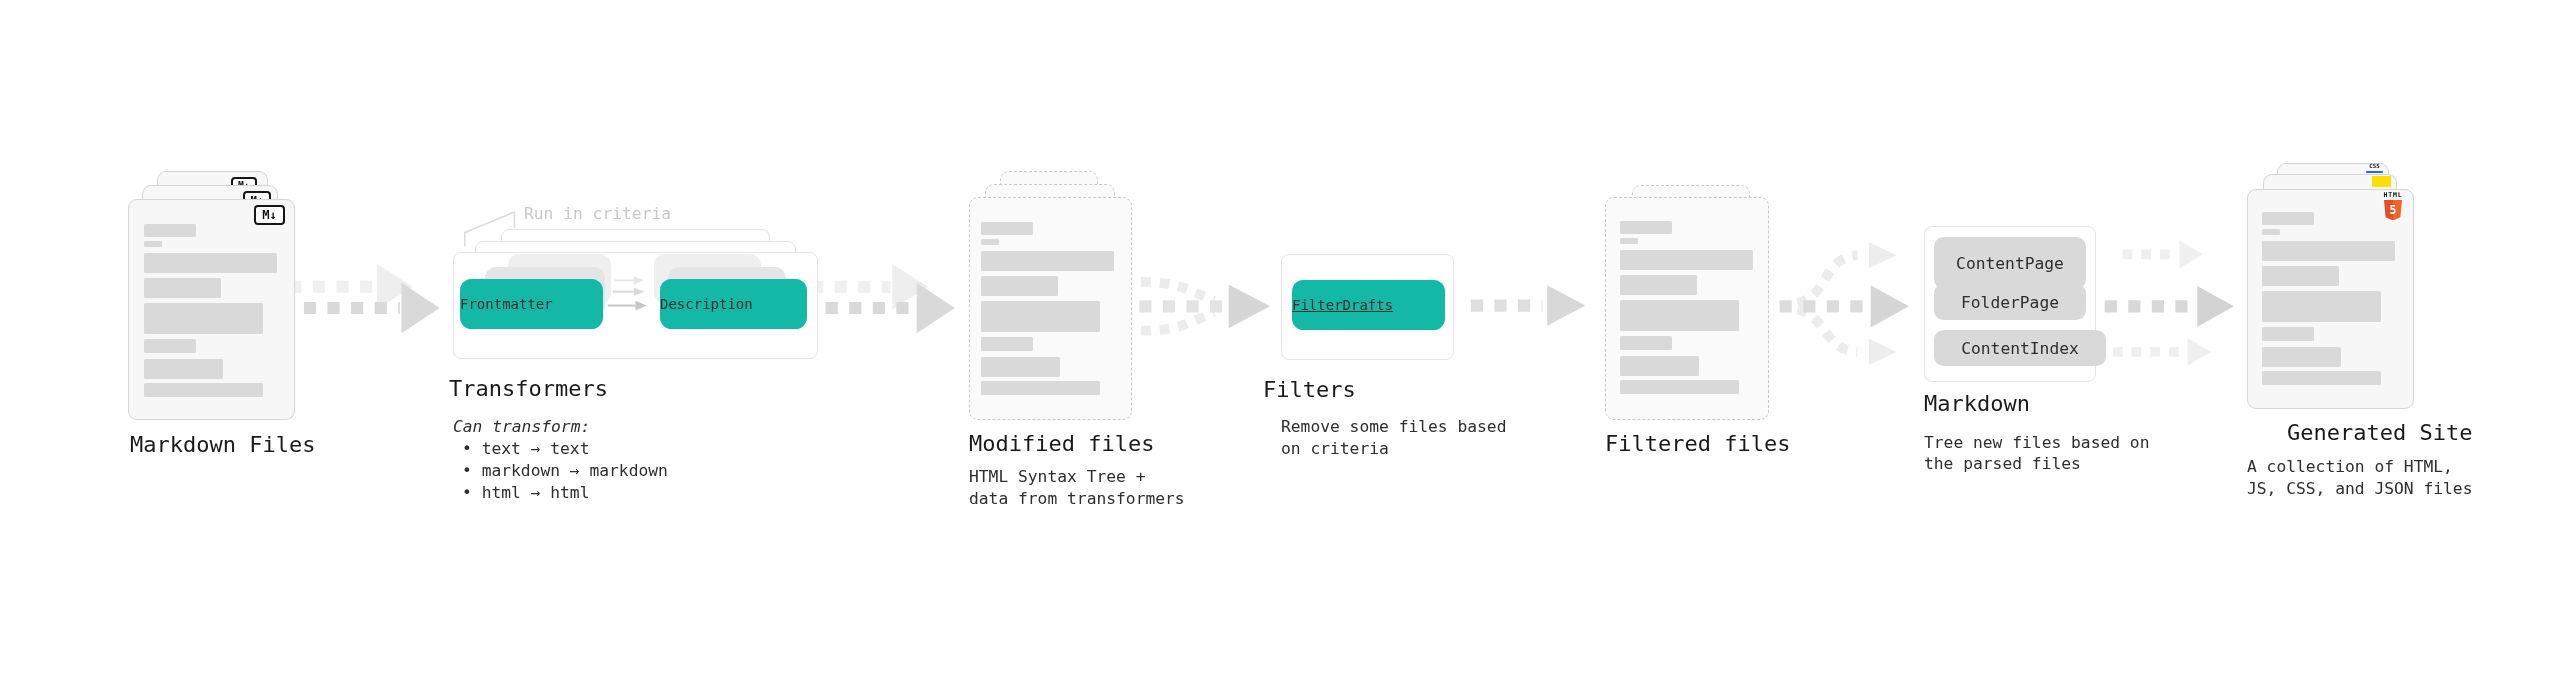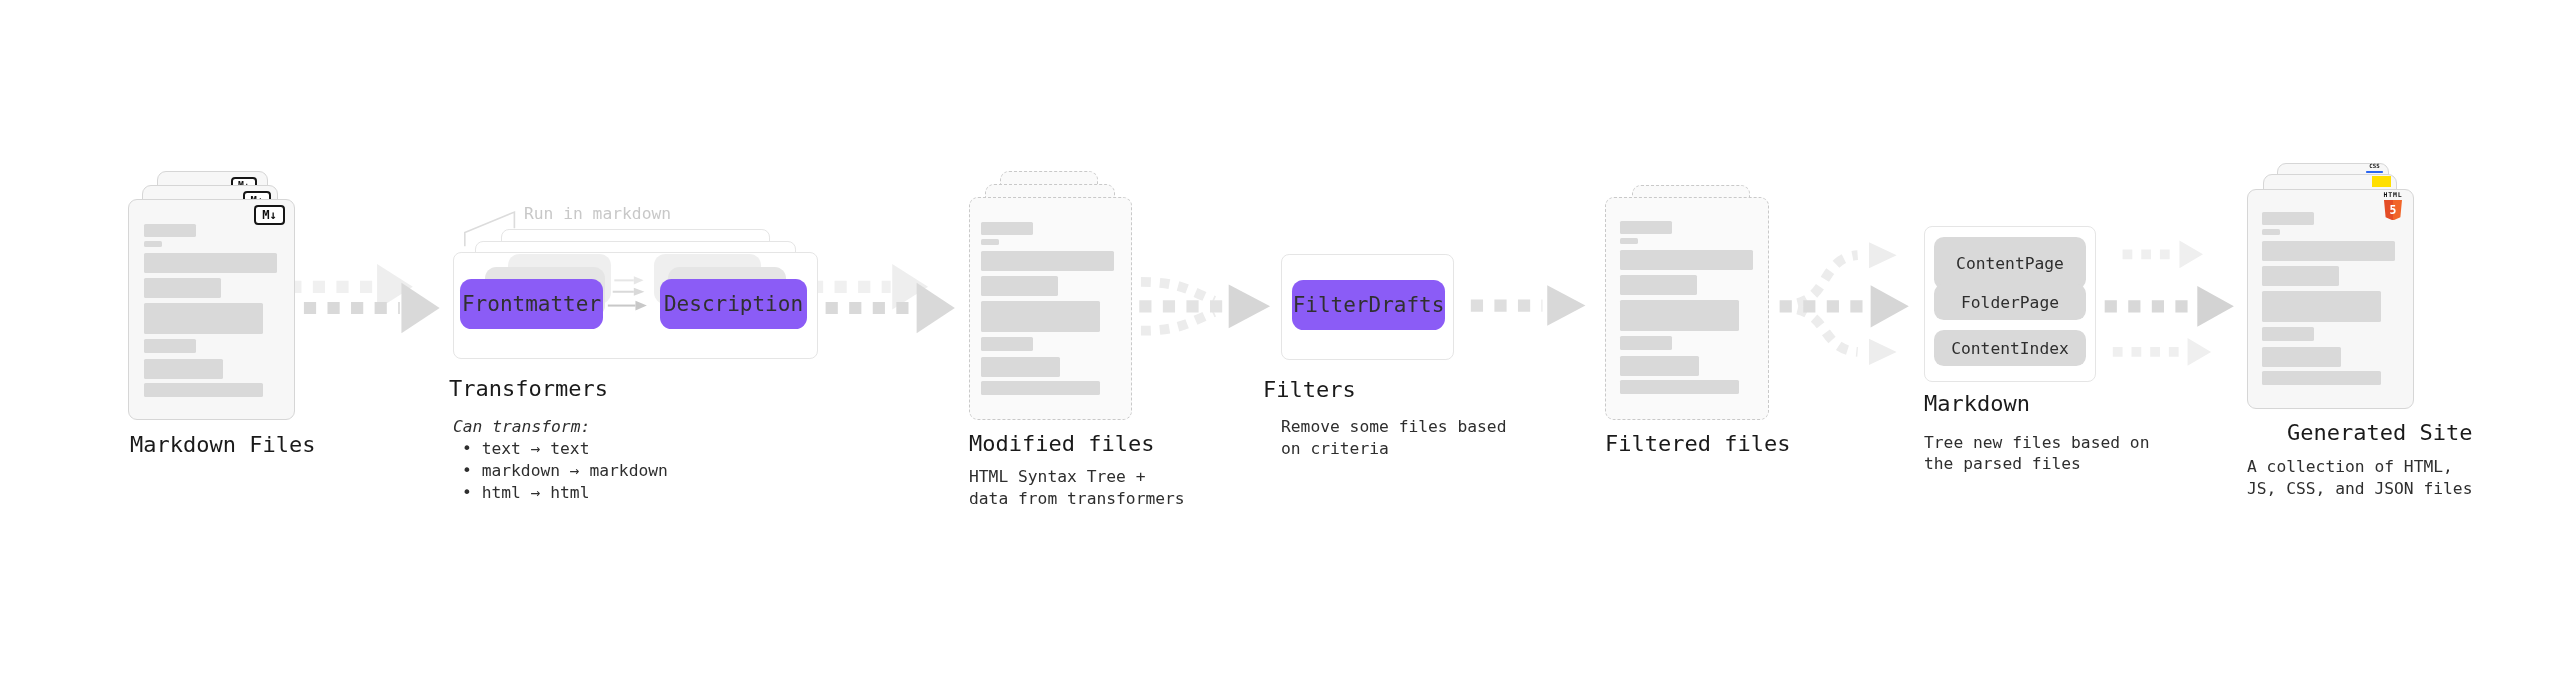--- a/index.html
+++ b/index.html
@@ -6,22 +6,22 @@
   .canvas{position:relative;width:2576px;height:681px;background:#ffffff;overflow:hidden;
           font-family:"DejaVu Sans Mono","Liberation Mono",monospace;}
   svg{position:absolute;left:0;top:0;}
   .abs{position:absolute;box-sizing:border-box;}
   
   .card-solid{background:#f7f7f7;border:1.6px solid #d6d6d6;border-radius:9px;}
   .card-dashed{background:#fafafa;border:1.6px dashed #c9c9c9;border-radius:9px;}
   
   .panel{background:#ffffff;border:1.6px solid #e5e5e5;border-radius:8.1px;}
   
-  .chip{background:#8b5cf6;border-radius:11.4px;display:flex;align-items:center;justify-content:center;
-        font-size:21px;color:#303030;}
+  .chip{background:#14b8a6;border-radius:11.4px;display:flex;align-items:center;
+        font-size:14px;color:#303030;}
   .chip-sm{background:#d9d9d9;border-radius:9.8px;display:flex;align-items:center;justify-content:center;
         font-size:16.3px;color:#2e2e2e;}
   .ghost1{background:#e5e5e5;border-radius:11.4px;}
   .ghost2{background:#efefef;border-radius:11.4px;}
   
   .title{font-size:22px;color:#1a1a1a;white-space:pre;}
   .body-text{font-size:16.3px;color:#2e2e2e;white-space:pre;line-height:22px;}
   .annotation{font-size:16.3px;color:#c8c8c8;white-space:pre;}
   
   .bars{position:absolute;}
@@ -133,21 +133,21 @@
   <div class="abs chip" style="left:460px;top:279px;width:143px;height:50px;">
       <span>Frontmatter</span>
     </div>
 
   <div class="abs ghost2" style="left:654px;top:254px;width:107px;height:50px;"></div>
   <div class="abs ghost1" style="left:668px;top:267px;width:118px;height:50px;"></div>
   <div class="abs chip" style="left:660px;top:279px;width:147px;height:50px;">
       <span>Description</span>
     </div>
 
-  <div class="abs annotation" style="left:524px;top:204px;">Run in markdown</div>
+  <div class="abs annotation" style="left:524px;top:204px;">Run in criteria</div>
 
   <div class="abs title" style="left:449px;top:376px;">Transformers</div>
   <div class="abs body-text" style="left:453px;top:416px;font-style:italic;">Can transform:</div>
   <div class="abs body-text" style="left:462px;top:438px;"><span>•</span> <span>text → text</span></div>
   <div class="abs body-text" style="left:462px;top:460px;"><span>•</span> <span>markdown → markdown</span></div>
   <div class="abs body-text" style="left:462px;top:482px;"><span>•</span> <span>html → html</span></div>
 
   <div class="abs card-dashed" style="left:1000px;top:171px;width:98px;height:221px;"></div>
   <div class="abs card-dashed" style="left:985px;top:184px;width:130px;height:221px;"></div>
   <div class="abs card-dashed" style="left:969px;top:197px;width:163px;height:223px;"></div>
@@ -159,21 +159,21 @@
       <div class="bar" style="top: 79px; width: 119px; height: 31px;"></div>
       <div class="bar" style="top: 115px; width: 52px; height: 14px;"></div>
       <div class="bar" style="top: 135px; width: 79px; height: 19.5px;"></div>
       <div class="bar" style="top: 159px; width: 119px; height: 14px;"></div>
     </div>
   <div class="abs title" style="left:969px;top:431px;">Modified files</div>
   <div class="abs body-text" style="left:969px;top:466px;">HTML Syntax Tree +</div>
   <div class="abs body-text" style="left:969px;top:488px;">data from transformers</div>
 
   <div class="abs panel" style="left:1281px;top:254px;width:173px;height:106px;"></div>
-  <div class="abs chip" style="left:1292px;top:280px;width:153px;height:50px;">
+  <div class="abs chip" style="left:1292px;top:280px;width:153px;height:50px;text-decoration:underline;">
       <span>FilterDrafts</span>
     </div>
   <div class="abs title" style="left:1263px;top:377px;">Filters</div>
   <div class="abs body-text" style="left:1281px;top:416px;">Remove some files based</div>
   <div class="abs body-text" style="left:1281px;top:438px;">on criteria</div>
 
   <div class="abs card-dashed" style="left:1632px;top:185px;width:118px;height:221px;"></div>
   <div class="abs card-dashed" style="left:1605px;top:197px;width:164px;height:223px;"></div>
   <div class="bars" style="left:1620px;top:221px;">
       <div class="bar" style="top: 0px; width: 52px; height: 13px;"></div>
@@ -187,21 +187,21 @@
     </div>
   <div class="abs title" style="left:1605px;top:431px;">Filtered files</div>
 
   <div class="abs panel" style="left:1924px;top:226px;width:172px;height:156px;"></div>
   <div class="abs chip-sm" style="left:1934px;top:237px;width:152px;height:52px;">
       <span>ContentPage</span>
     </div>
   <div class="abs chip-sm" style="left:1934px;top:284px;width:152px;height:36px;">
       <span>FolderPage</span>
     </div>
-  <div class="abs chip-sm" style="left:1934px;top:330px;width:152px;height:36px;">
+  <div class="abs chip-sm" style="left:1934px;top:330px;width:172px;height:36px;">
       <span>ContentIndex</span>
     </div>
   <div class="abs title" style="left:1924px;top:391px;">Markdown</div>
   <div class="abs body-text" style="left:1924px;top:432px;">Tree new files based on</div>
   <div class="abs body-text" style="left:1924px;top:453px;">the parsed files</div>
 
   <div class="abs card-solid" style="left:2277px;top:163px;width:112px;height:221px;"></div>
   <div class="css-badge" style="left:2366px;top:164px;width:17px;font-size:5.7px;">
     <span>CSS</span>
     <div class="css-bar"></div>

